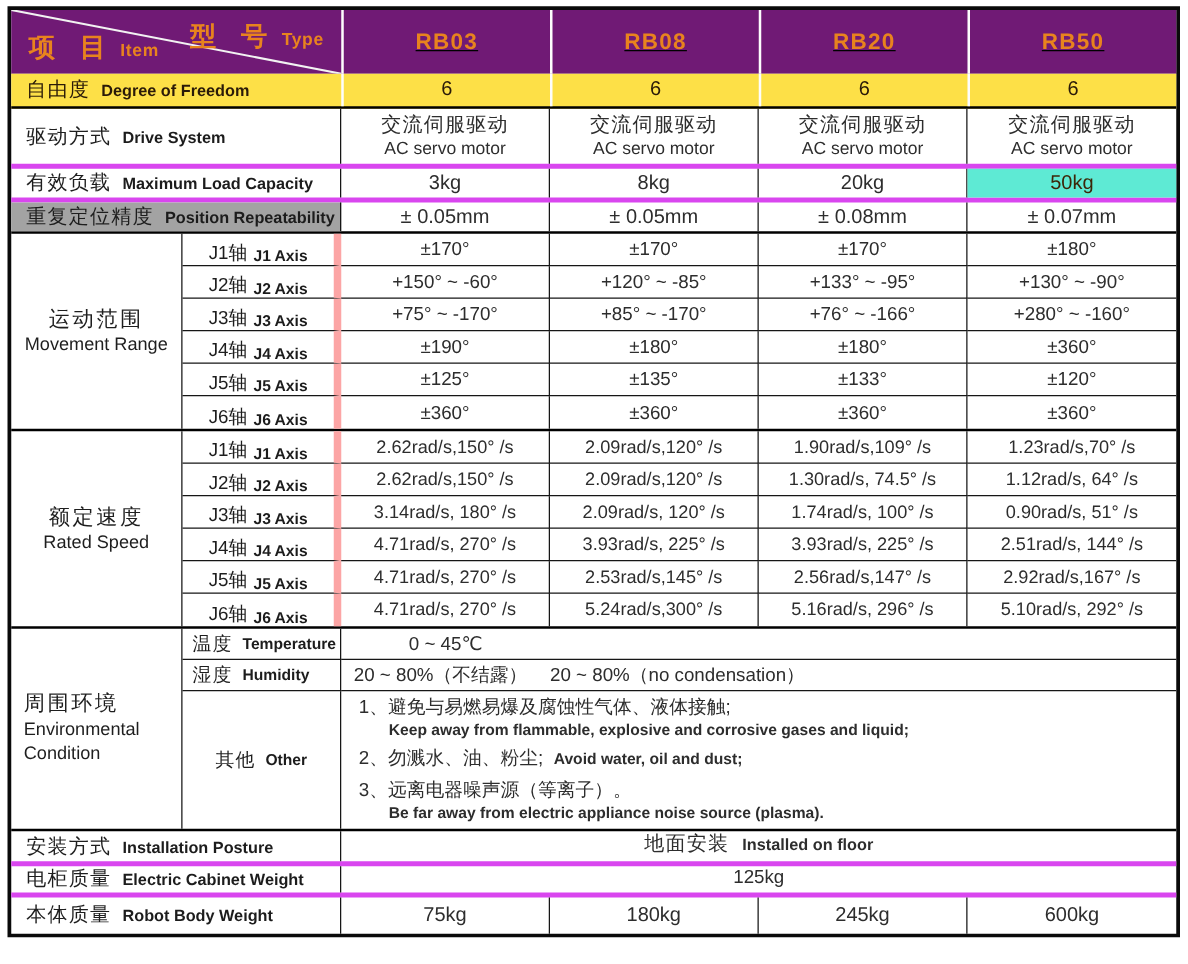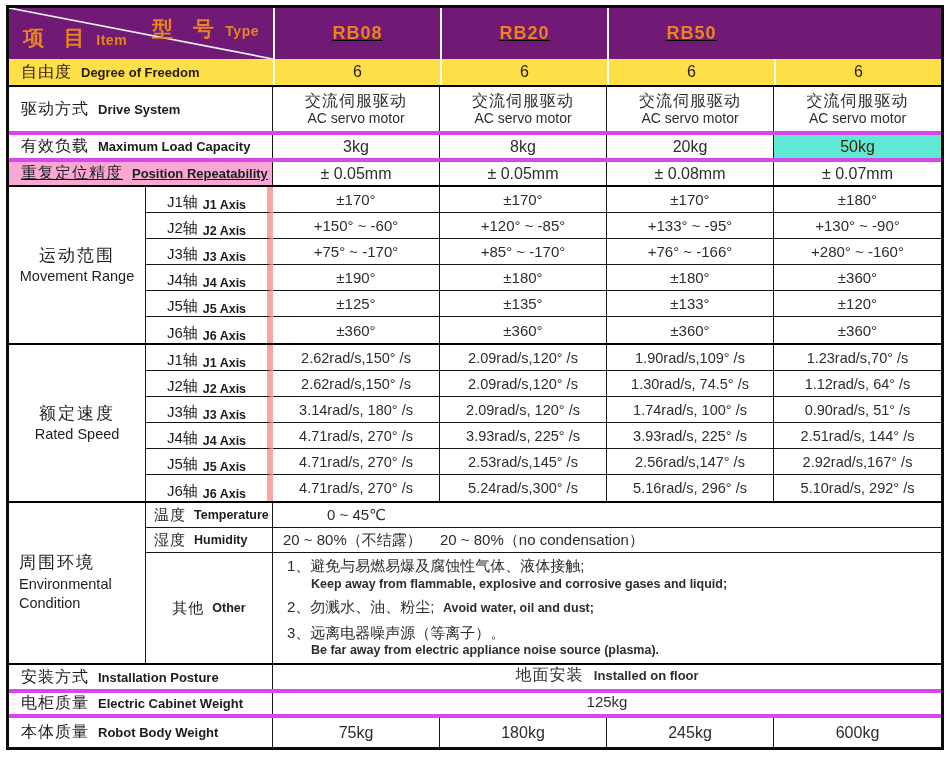--- a/index.html
+++ b/index.html
@@ -43,21 +43,21 @@
 
   
   .drive { height: 48px; }
   .drive .vstack { display: flex; flex-direction: column; align-items: center; line-height: 1.15; }
   .drive .vcn { font-size: 16px; color: #2d2d2d; letter-spacing: 1px; white-space: nowrap; }
   .drive .ven { font-size: 14px; color: #2d2d2d; white-space: nowrap; }
   .load { height: 27px; }
   .hl { background: #5eead4; }
   .hl .val { color: #3d2608; }
   .rep { height: 25px; }
-  .rep .lab { background: #f9a8d4; text-decoration: underline; }
+  .rep .lab { background: #a3a3a3; }
 
   
   .sec.axes { grid-auto-rows: 26px; }
   .group { grid-row: 1 / 7; grid-column: 1; display: flex; flex-direction: column;
            align-items: center; justify-content: center; text-align: center;
            border-right: 1px solid #161616; line-height: 1.3; }
   .gcn { font-size: 17px; color: #1e1e1e; letter-spacing: 2px; }
   .gen { font-size: 14.5px; color: #1e1e1e; }
   .vr { display: contents; }
   .axis { grid-column: 2; display: flex; align-items: flex-end; justify-content: center; gap: 5px;
@@ -113,20 +113,21 @@
       </svg>
       <div class="type">
         <span class="cnbig">型 号</span>
         <span class="enbig">Type</span>
       </div>
       <div class="item">
         <span class="cnbig">项 目</span>
         <span class="enbig">Item</span>
       </div>
     </div>
+    <div class="hcell">RB03</div>
     <div class="hcell">RB08</div>
     <div class="hcell">RB20</div>
     <div class="hcell">RB50</div>
   </div>
 
   <div class="row dof thick">
     <div class="cell lab">
       <span class="cn">自由度</span>
       <span class="en">Degree of Freedom</span>
     </div>

